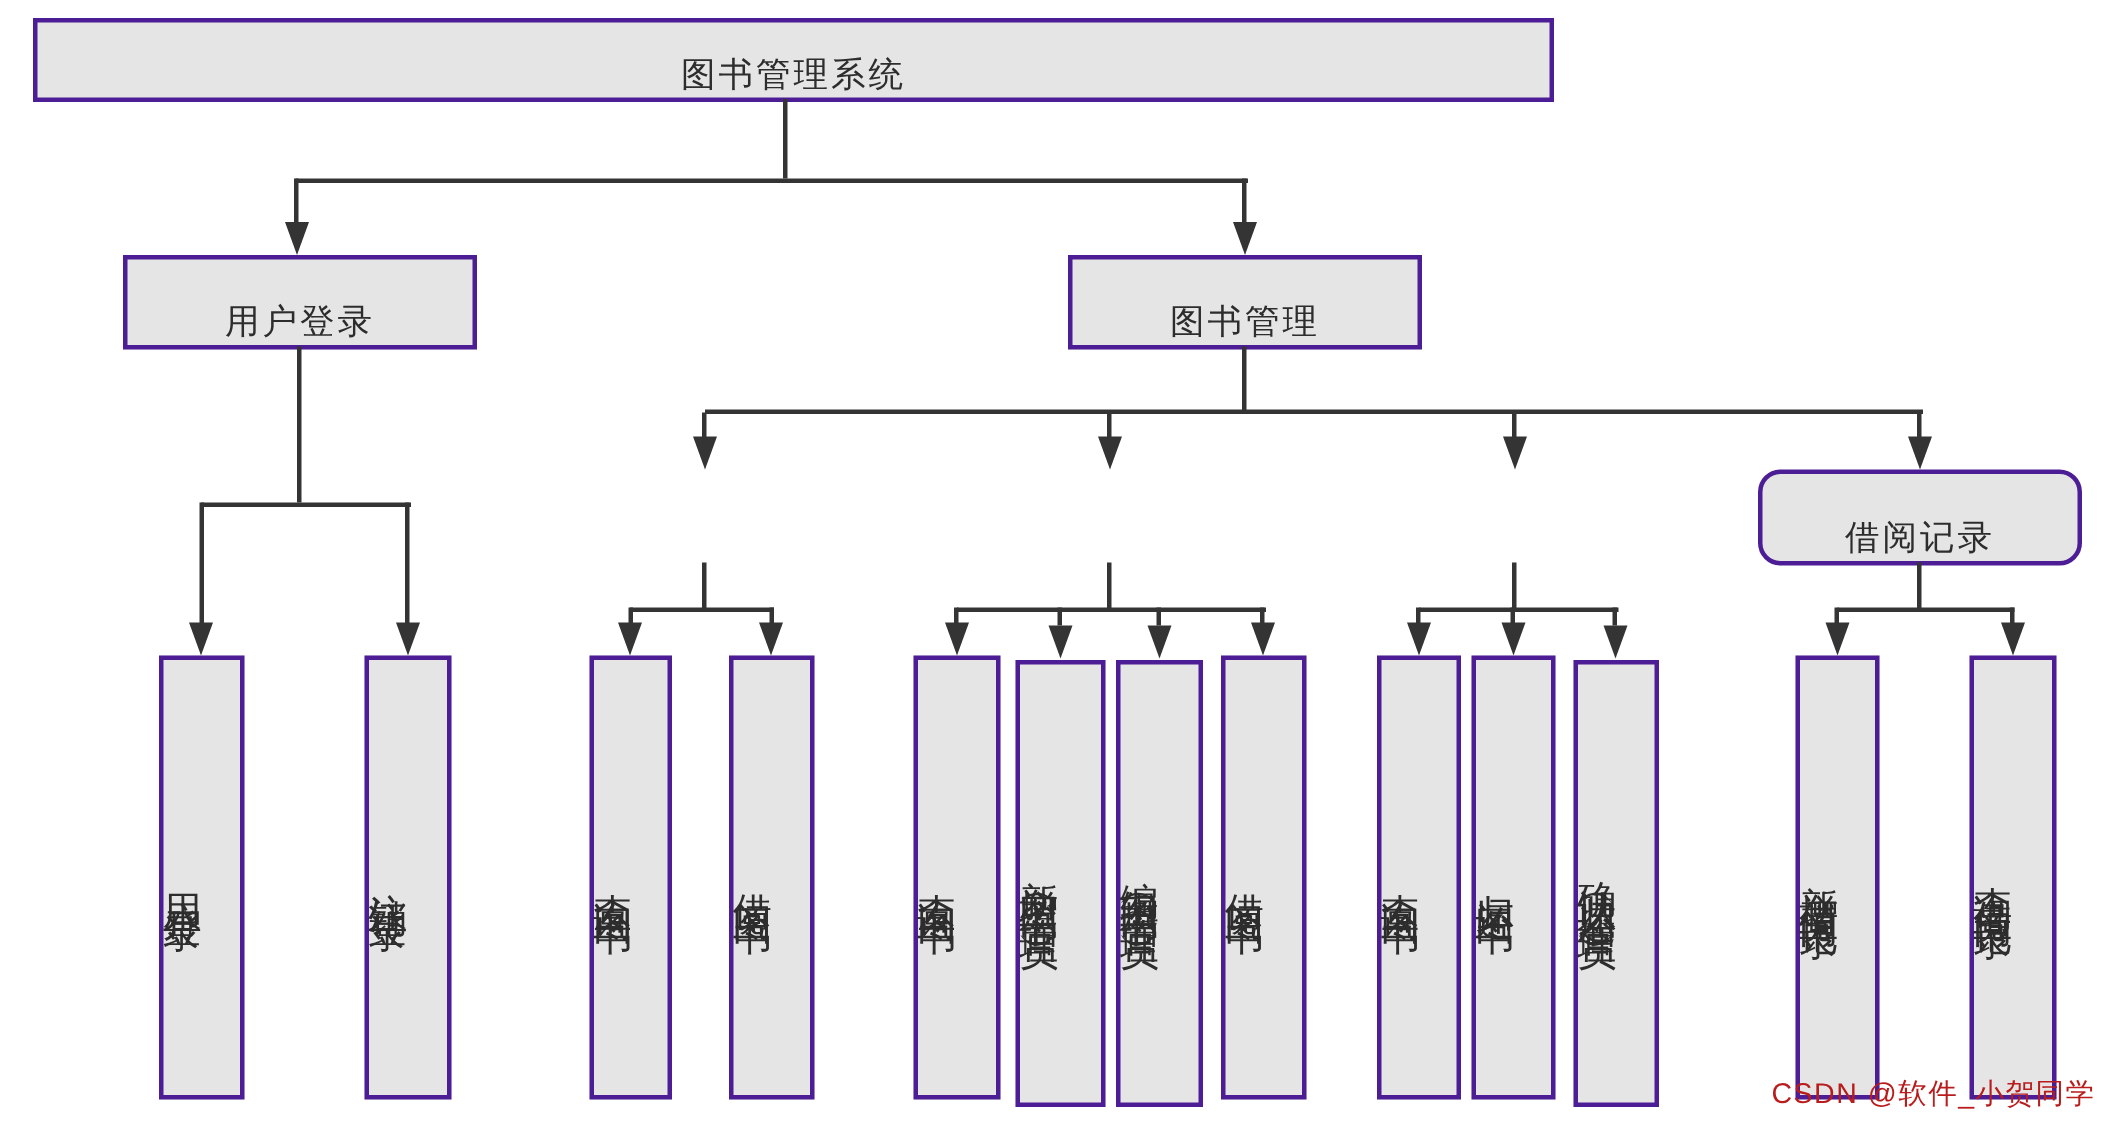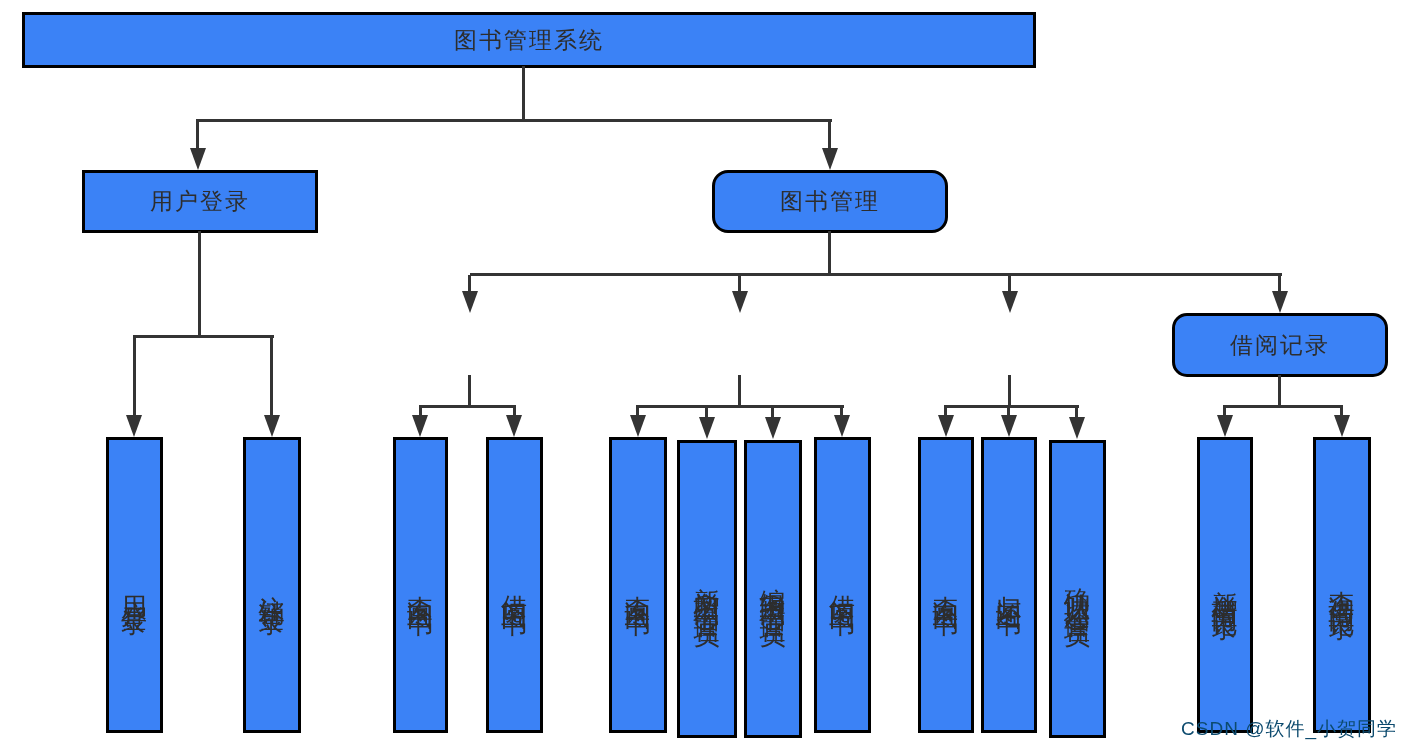--- a/index.html
+++ b/index.html
@@ -6,24 +6,24 @@
   .canvas{
     position:relative;
     width:1405px;height:747px;
     background:#ffffff;
     font-family:"Liberation Sans", sans-serif;
     overflow:hidden;
   }
   .box{
     position:absolute;
     box-sizing:border-box;
-    border:3px solid #000000;
-    background:#3b82f6;
+    border:3px solid #4c1d95;
+    background:#e5e5e5;
     display:flex;
-    align-items:center;
+    align-items:flex-end;
     justify-content:center;
     color:#2d2d2d;
   }
   .hbox{
     font-size:23px;
     letter-spacing:2px;
     white-space:nowrap;
   }
   .vbox{
     writing-mode:vertical-rl;
@@ -40,21 +40,21 @@
     width:0;height:0;
     border-left:8px solid transparent;
     border-right:8px solid transparent;
     border-top:22px solid #343434;
   }
   .watermark{
     position:absolute;
     right:8px;
     bottom:5px;
     font-size:19px;
-    color:#0c4a6e;
+    color:#b91c1c;
     letter-spacing:1px;
     white-space:nowrap;
   }
 </style>
 </head>
 <body>
 
 <div class="canvas">
 
   <div class="box hbox" style="left:22px;top:12px;width:1014px;height:56px;">
@@ -64,21 +64,21 @@
   <div class="vl" style="left:522px;top:66px;height:53px;"></div>
   <div class="hl" style="left:197px;top:119px;width:635px;"></div>
   <div class="vl" style="left:196px;top:119px;height:30px;"></div>
   <div class="arrow" style="left:190px;top:148px;"></div>
   <div class="vl" style="left:828px;top:119px;height:30px;"></div>
   <div class="arrow" style="left:822px;top:148px;"></div>
 
   <div class="box hbox" style="left:82px;top:170px;width:236px;height:63px;">
     <span>用户登录</span>
   </div>
-  <div class="box hbox" style="left:712px;top:170px;width:236px;height:63px;border-radius:16px;">
+  <div class="box hbox" style="left:712px;top:170px;width:236px;height:63px;">
     <span>图书管理</span>
   </div>
 
   <div class="vl" style="left:198px;top:231px;height:104px;"></div>
   <div class="hl" style="left:134px;top:335px;width:140px;"></div>
   <div class="vl" style="left:133px;top:335px;height:82px;"></div>
   <div class="arrow" style="left:126px;top:415px;"></div>
   <div class="vl" style="left:270px;top:335px;height:82px;"></div>
   <div class="arrow" style="left:264px;top:415px;"></div>
 

